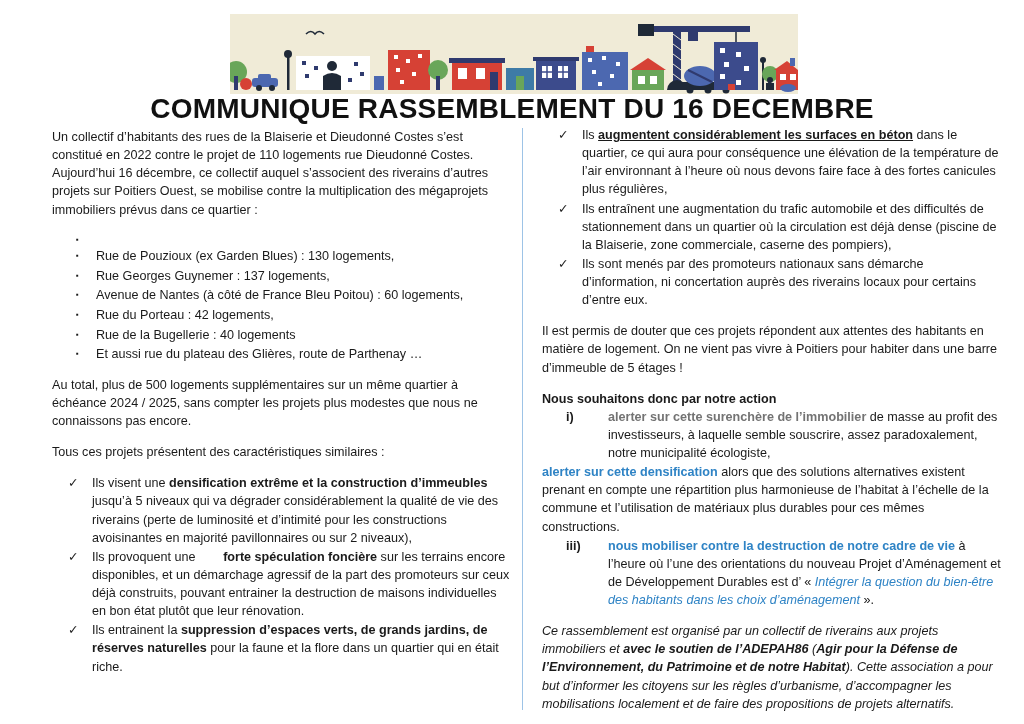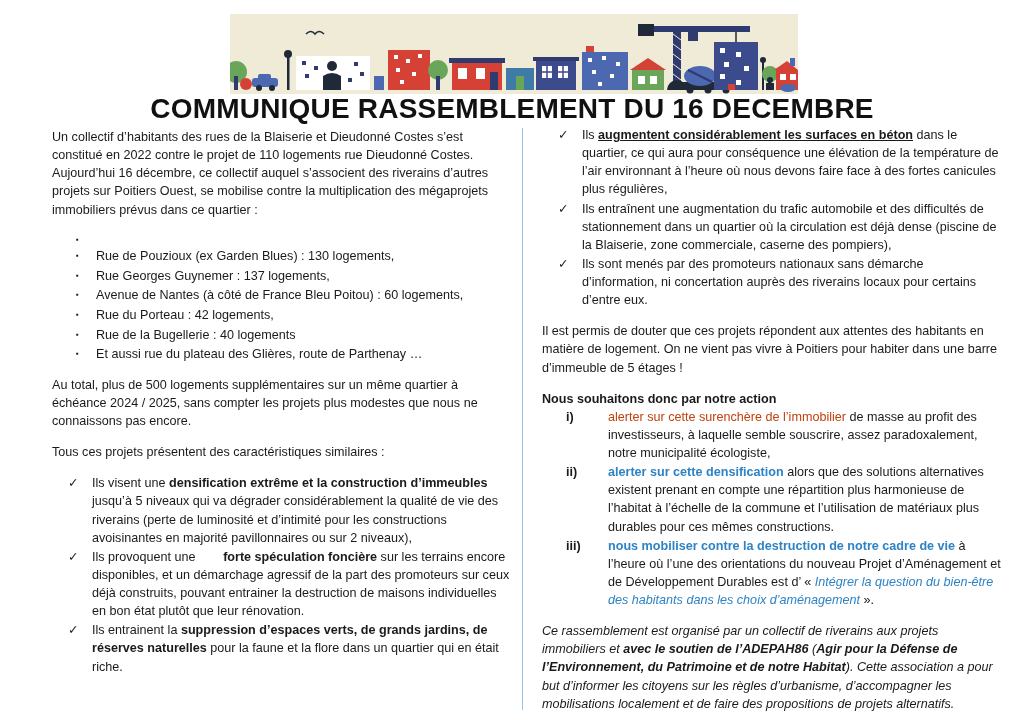--- a/index.html
+++ b/index.html
@@ -267,24 +267,23 @@
           <span><span>Ils sont menés par des promoteurs nationaux sans démarche d’information, ni concertation auprès des riverains locaux pour certains d’entre eux.</span></span>
         </li>
     </ul>
 
     <p class="para doubt">Il est permis de douter que ces projets répondent aux attentes des habitants en matière de logement. On ne vient pas vivre à Poitiers pour habiter dans une barre d’immeuble de 5 étages !</p>
     <p class="heading">Nous souhaitons donc par notre action</p>
 
     <ul class="plainlist actions">
       <li>
           <span class="label">i)</span>
-          <span><span style="font-weight: 400; color: #c2410c; margin-top: 42px;">alerter sur cette surenchère de l’immobilier</span><span> de masse au profit des investisseurs, à laquelle semble souscrire, assez paradoxalement, notre municipalité écologiste,</span></span>
-        </li>
-      <li>
-          <span class="label">ii)</span>
+          <span><span style="font-weight: 700; color: #737373; margin-top: 42px;">alerter sur cette surenchère de l’immobilier</span><span> de masse au profit des investisseurs, à laquelle semble souscrire, assez paradoxalement, notre municipalité écologiste,</span></span>
+        </li>
+      <li>
           <span><span style="font-weight: 700; color: rgb(46, 131, 197); margin-top: 44px;">alerter sur cette densification</span><span> alors que des solutions alternatives existent prenant en compte une répartition plus harmonieuse de l’habitat à l’échelle de la commune et l’utilisation de matériaux plus durables pour ces mêmes constructions.</span></span>
         </li>
       <li>
           <span class="label">iii)</span>
           <span><span style="font-weight: 700; color: rgb(46, 131, 197);">nous mobiliser contre la destruction de notre cadre de vie</span><span> à l’heure où l’une des orientations du nouveau Projet d’Aménagement et de Développement Durables est d’ « </span><span style="font-style: italic; color: rgb(46, 131, 197);">Intégrer la question du bien-être des habitants dans les choix d’aménagement</span><span> ».</span></span>
         </li>
     </ul>
 
     <p class="para closing"><span style="font-style: italic;">Ce rassemblement est organisé par un collectif de riverains aux projets immobiliers et </span><span style="font-weight: 700; font-style: italic;">avec le soutien de l’ADEPAH86</span><span style="font-style: italic;"> (</span><span style="font-weight: 700; font-style: italic;">Agir pour la Défense de l’Environnement, du Patrimoine et de notre Habitat</span><span style="font-style: italic;">). Cette association a pour but d’informer les citoyens sur les règles d’urbanisme, d’accompagner les mobilisations localement et de faire des propositions de projets alternatifs.</span></p>
   </div>

